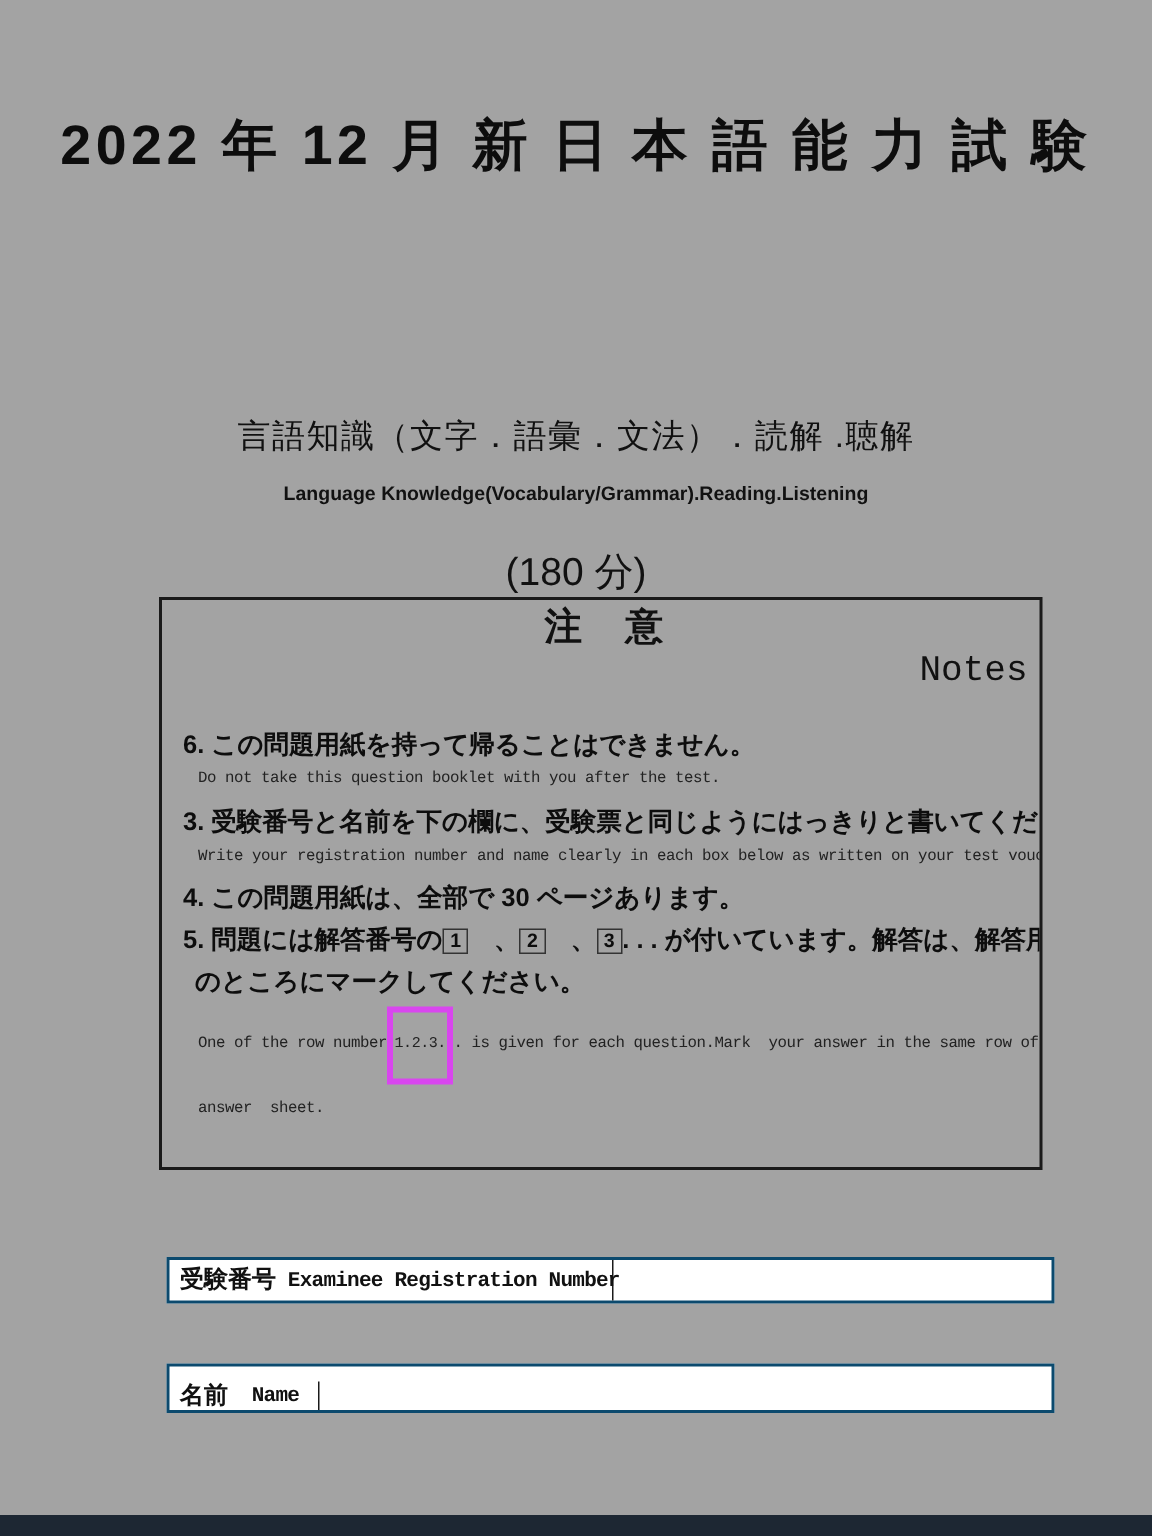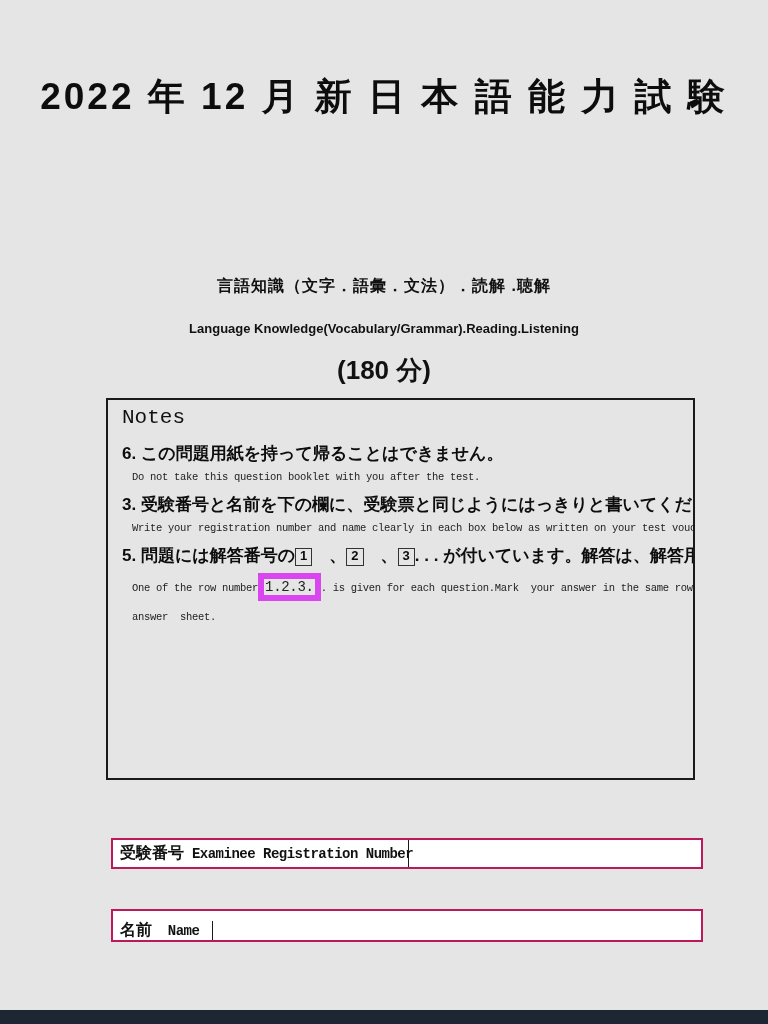--- a/index.html
+++ b/index.html
@@ -1,21 +1,21 @@
 <!DOCTYPE html>
 <html><head>
 <meta charset="utf-8">
 <style>
   * { margin: 0; padding: 0; box-sizing: border-box; }
   html, body { background: #ffffff; }
   .page {
     position: relative;
     width: 768px;
     height: 1024px;
-    background: #e5e5e5;
+    background: #a3a3a3;
     color: #111111;
     font-family: "Liberation Sans", sans-serif;
     overflow: hidden;
   }
   .center { left: 0; right: 0; text-align: center; }
 
   .doc-title {
     position: absolute;
     top: 72px;
     font-size: 37px;
@@ -29,37 +29,37 @@
     top: 140px;
     font-size: 100px;
     line-height: 1.0;
     font-weight: bold;
     letter-spacing: 2px;
     color: #0d0d0d;
   }
   .subtitle-jp {
     position: absolute;
     top: 276px;
-    font-size: 16px;
-    font-weight: bold;
+    font-size: 22px;
+    font-weight: normal;
     letter-spacing: 1px;
     white-space: pre;
   }
   .subtitle-en {
     position: absolute;
     top: 321px;
     font-size: 13px;
     font-weight: bold;
     letter-spacing: 0px;
   }
   .duration {
     position: absolute;
-    top: 353px;
+    top: 364px;
     font-size: 26px;
-    font-weight: bold;
+    font-weight: normal;
   }
 
   .notes-box {
     position: absolute;
     top: 398px;
     left: 106px;
     width: 589px;
     height: 382px;
     border: 2px solid #1a1a1a;
     padding: 5px 8px 0 14px;
@@ -67,25 +67,25 @@
   }
   .notes-heading-jp {
     text-align: center;
     font-family: "Liberation Serif", "DejaVu Serif", serif;
     font-size: 25px;
     font-weight: bold;
     line-height: 1.1;
     letter-spacing: 2px;
   }
   .notes-heading-en {
-    text-align: left;
+    text-align: right;
     font-family: "Liberation Mono", "DejaVu Sans Mono", monospace;
-    font-size: 21px;
+    font-size: 24px;
     line-height: 1.25;
-    margin-bottom: 12px;
+    margin-bottom: 23px;
   }
   .note-jp {
     font-size: 17px;
     font-weight: bold;
     line-height: 1.35;
     margin-bottom: 5px;
     white-space: pre;
     color: #0d0d0d;
   }
   .note-en {
@@ -102,33 +102,33 @@
     display: inline-block;
     border: 1px solid #333333;
     font-size: 13px;
     line-height: 1.1;
     padding: 0 4px 1px 4px;
     vertical-align: 1px;
     font-weight: bold;
   }
   .num-box-en {
     display: inline-block;
-    border: 6px solid #d946ef;
-    font-size: 14px;
+    border: 4px solid #d946ef;
+    font-size: 10px;
     line-height: 1.15;
-    padding: 0 1px;
+    padding: 16px 1px;
     font-weight: normal;
   }
 
   .field-row {
     position: absolute;
     left: 111px;
     width: 592px;
     display: flex;
-    border: 2px solid #be185d;
+    border: 2px solid #0c4a6e;
     background: #ffffff;
   }
   .reg-row { top: 838px; height: 31px; }
   .name-row { top: 909px; height: 33px; }
   .field-label-cell {
     display: flex;
     align-items: center;
     padding-left: 7px;
     border-right: 1.5px solid #1a1a1a;
     white-space: pre;
@@ -159,38 +159,41 @@
   <div class="doc-title center">2022 年 12 月 新 日 本 語 能 力 試 験</div>
 
 
   <div class="subtitle-jp center">言語知識（文字．語彙．文法）．読解 .聴解</div>
 
   <div class="subtitle-en center">Language Knowledge(Vocabulary/Grammar).Reading.Listening</div>
 
   <div class="duration center">(180 分)</div>
 
   <div class="notes-box">
+    <div class="notes-heading-jp">注　意</div>
     <div class="notes-heading-en">Notes</div>
 
 
     <div>
       <div class="note-jp">6. この問題用紙を持って帰ることはできません。</div>
       <div class="note-en">Do not take this question booklet with you after the test.</div>
     </div>
 
     <div>
       <div class="note-jp">3. 受験番号と名前を下の欄に、受験票と同じようにはっきりと書いてください。</div>
       <div class="note-en">Write your registration number and name clearly in each box below as written on your test voucher.</div>
     </div>
 
     <div>
+      <div class="note-jp">4. この問題用紙は、全部で 30 ページあります。</div>
     </div>
 
     <div>
       <div class="note-jp"><span>5. 問題には解答番号の</span><span class="num-box">1</span><span>　、</span><span class="num-box">2</span><span>　、</span><span class="num-box">3</span><span>. . . が付いています。解答は、解答用紙にある同じ番号</span></div>
+      <div class="note-jp note-jp-line2">のところにマークしてください。</div>
       <div class="note-en"><span>One of the row number</span><span class="num-box-en">1.2.3.</span><span>. is given for each question.Mark  your answer in the same row of the</span></div>
       <div class="note-en">answer  sheet.</div>
     </div>
   </div>
 
   <div class="field-row reg-row">
     <div class="field-label-cell">
       <span class="field-label-jp">受験番号</span><span class="field-label-en"> Examinee Registration Number</span>
     </div>
     <div class="field-value-cell"></div>

